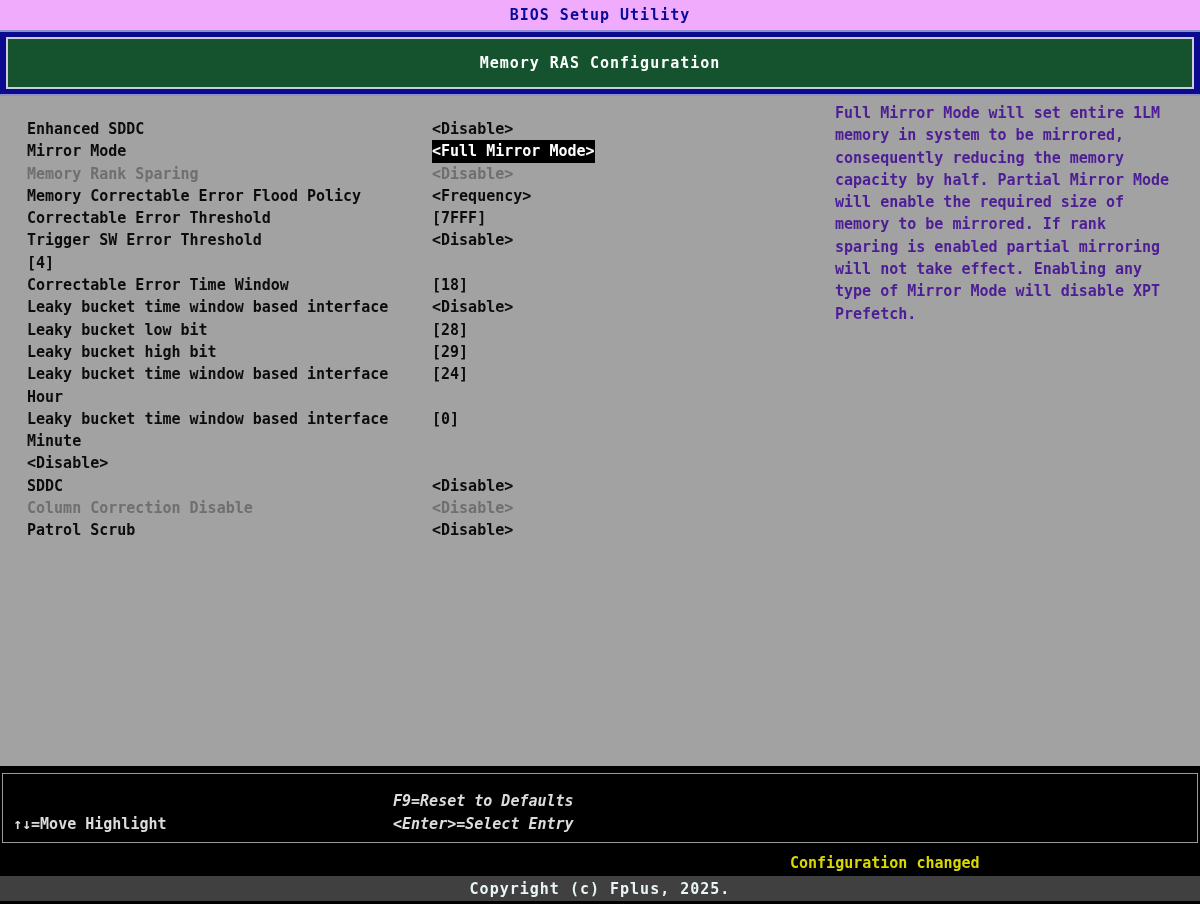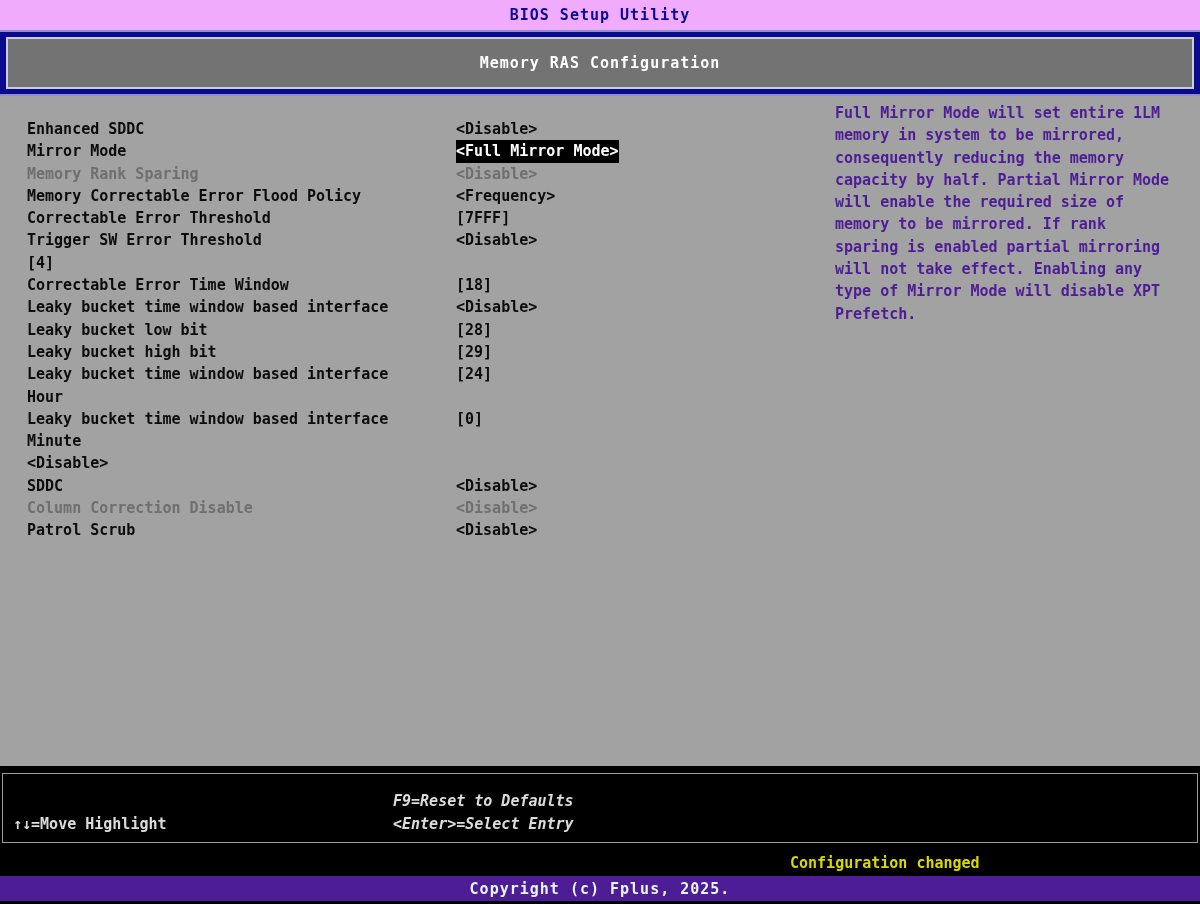--- a/index.html
+++ b/index.html
@@ -13,28 +13,28 @@
     display:flex;align-items:center;justify-content:center;
     color:#0b0b9a;font-size:15px;letter-spacing:1px;
   }
   
   .band{
     position:absolute;top:30px;left:0;width:100%;height:66px;background:#0a0a8e;
     border-top:2px solid #8f8fd0;border-bottom:2px solid #8f8fd0;box-sizing:border-box;
   }
   .title-box{
     position:absolute;top:5px;left:6px;right:6px;bottom:5px;
-    border:2px solid #ccccdf;background:#737373;
+    border:2px solid #ccccdf;background:#14532d;
     display:flex;align-items:center;justify-content:center;
     color:#ffffff;font-size:15px;letter-spacing:1px;
   }
   
   .main{position:absolute;top:96px;left:0;width:100%;height:670px;background:#a2a2a2;}
   .settings{position:absolute;top:22px;left:27px;width:600px;}
-  .row{display:flex;align-items:flex-start;font-size:15px;line-height:22.3px;color:#0c0c0c;gap:24px;}
+  .row{display:flex;align-items:flex-start;font-size:15px;line-height:22.3px;color:#0c0c0c;}
   .row .lbl{width:405px;flex:none;white-space:pre;}
   .row .val{flex:none;white-space:pre;}
   .row.disabled{color:#6f6f6f;}
   .val.selected{background:#000000;color:#ffffff;}
   .help{
     position:absolute;top:6px;left:835px;width:355px;
     color:#4c1d95;font-size:15px;line-height:22.3px;white-space:pre;
   }
   
   .footer{position:absolute;top:766px;left:0;width:100%;height:138px;background:#000;}
@@ -46,21 +46,21 @@
     position:absolute;top:0;bottom:6px;display:flex;flex-direction:column;
     justify-content:flex-end;color:#dcdcdc;font-size:15px;line-height:23px;white-space:pre;
   }
   .kcol-left{left:10px;}
   .kcol-mid{left:390px;font-style:italic;}
   .kcol-right{left:790px;}
   .status{
     position:absolute;top:88px;left:790px;color:#d9d900;font-size:15px;white-space:pre;
   }
   .copybar{
-    position:absolute;top:110px;left:0;width:100%;height:25px;background:#4c1d95;
+    position:absolute;top:110px;left:0;width:100%;height:25px;background:#404040;
     display:flex;align-items:center;justify-content:center;
     color:#e8f4f6;font-size:15px;letter-spacing:1px;
   }
 </style>
 </head>
 <body>
 
 <div class="screen">
 
   <div class="topbar">

